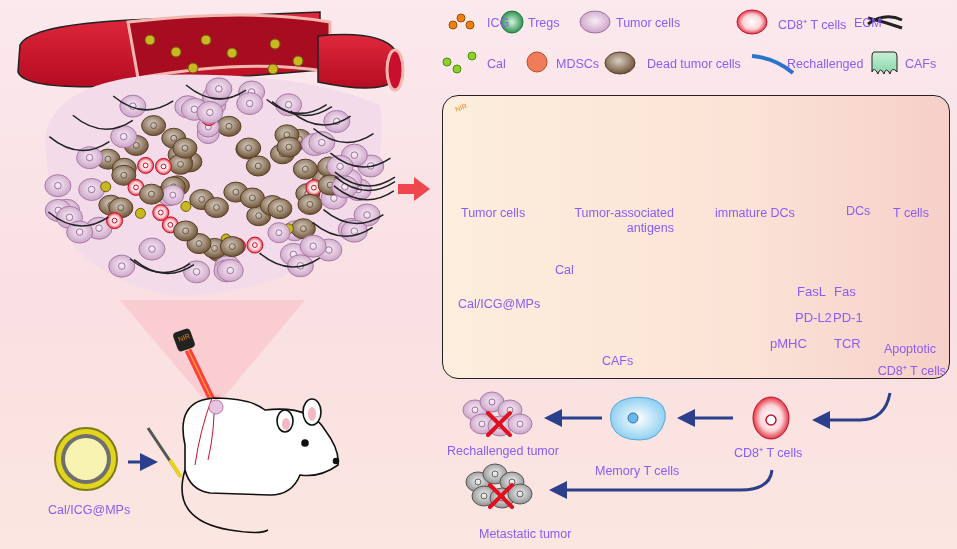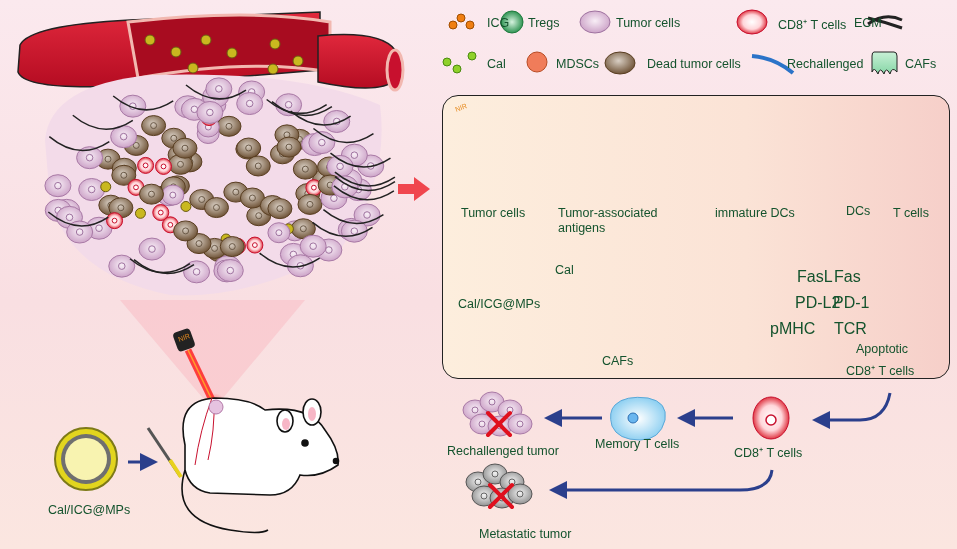--- a/index.html
+++ b/index.html
@@ -1,22 +1,22 @@
 <!DOCTYPE html>
 <html><head>
 <meta charset="utf-8">
 <style>
   html,body{margin:0;padding:0;}
   body{width:957px;height:549px;position:relative;overflow:hidden;
     background:linear-gradient(180deg,#fbe9ee 0%,#f9dfe2 55%,#fbe6e0 100%);
     font-family:"Liberation Sans",sans-serif;color:#222;}
   .abs{position:absolute;}
-  .lbl{position:absolute;font-size:12.5px;white-space:nowrap;color:#14532d;}
-  .sm{font-size:16px;}
-  .center{text-align:left;}
+  .lbl{position:absolute;font-size:12.5px;white-space:nowrap;color:#8b5cf6;}
+  .sm{font-size:13px;margin-top:16px;}
+  .center{text-align:right;}
   svg{position:absolute;left:0;top:0;}
   .panel{position:absolute;left:442px;top:95px;width:506px;height:282px;border:1.5px solid #222;border-radius:16px;
     background:linear-gradient(90deg,#fdeedd 0%,#fbe3d6 60%,#f6cfc9 100%);}
 </style>
 </head>
 <body>
 
 <svg width="957" height="549" viewBox="0 0 957 549">
   <defs>
     <radialGradient id="gTumor" cx="50%" cy="45%" r="60%">
@@ -559,15 +559,15 @@
 <div class="lbl sm" style="left:797px;top:268px">FasL</div>
 <div class="lbl sm" style="left:834px;top:268px">Fas</div>
 <div class="lbl sm" style="left:795px;top:294px">PD-L2</div>
 <div class="lbl sm" style="left:833px;top:294px">PD-1</div>
 <div class="lbl sm" style="left:770px;top:320px">pMHC</div>
 <div class="lbl sm" style="left:834px;top:320px">TCR</div>
 <div class="lbl center" style="left:856px;top:342px;width:80px">Apoptotic</div>
 <div class="lbl center" style="left:846px;top:362px;width:100px">CD8⁺ T cells</div>
 
 <div class="lbl" style="left:734px;top:444px">CD8⁺ T cells</div>
-<div class="lbl" style="left:595px;top:437px">Memory T cells</div>
+<div class="lbl" style="left:595px;top:464px">Memory T cells</div>
 <div class="lbl" style="left:447px;top:444px">Rechallenged tumor</div>
 <div class="lbl" style="left:479px;top:527px">Metastatic tumor</div>
 
 </body></html>

